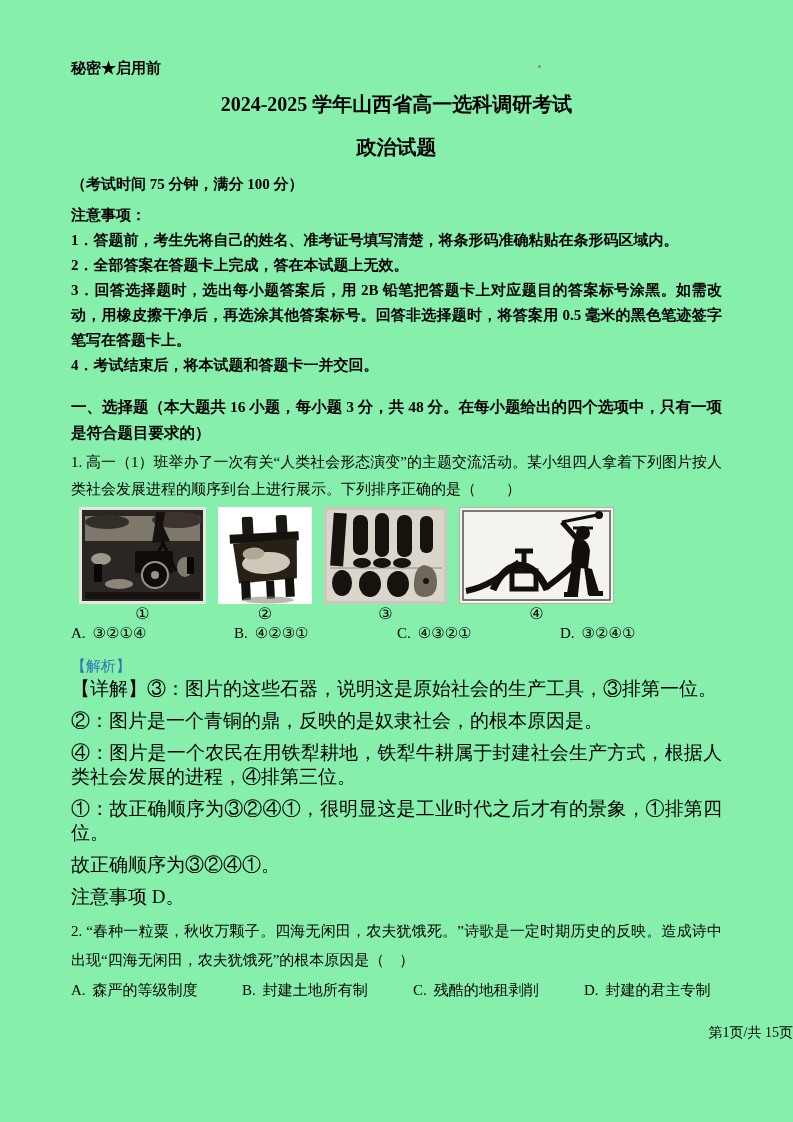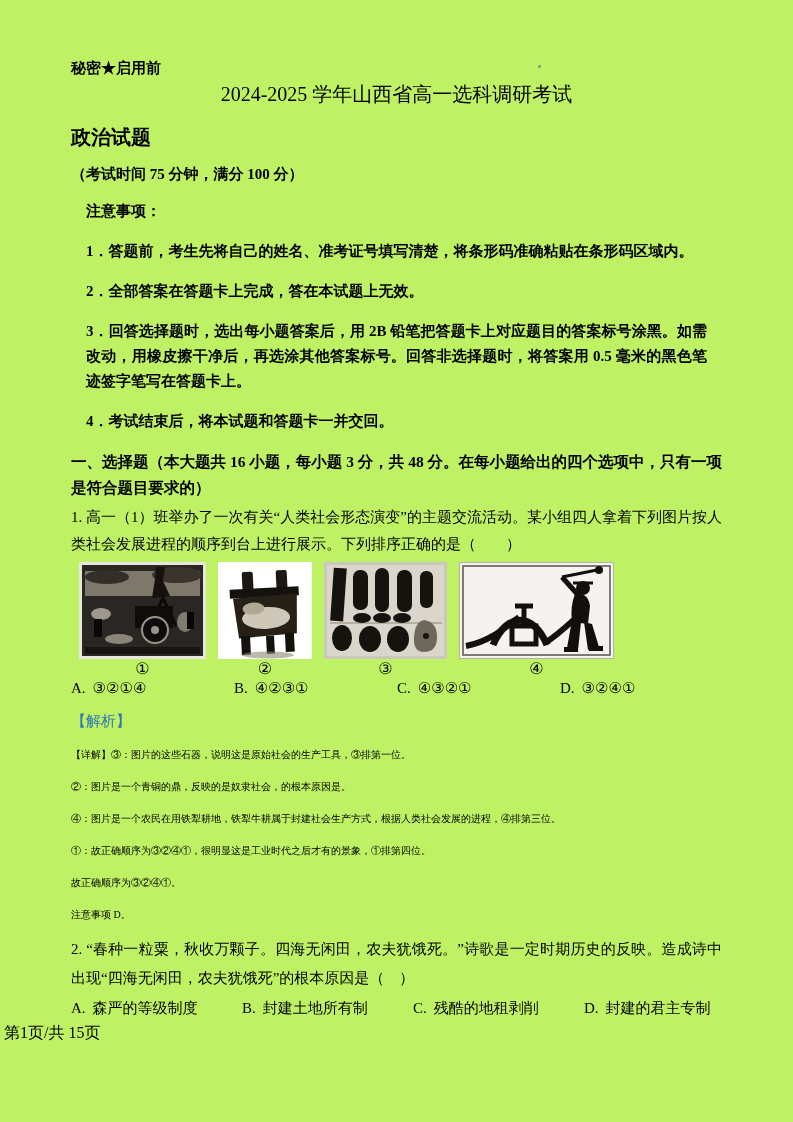--- a/index.html
+++ b/index.html
@@ -1,42 +1,42 @@
 <!DOCTYPE html>
 <html><head>
 <meta charset="utf-8">
 <style>
   html,body{margin:0;padding:0;background:#9e9e9e;}
-  .page{width:793px;height:1122px;background:#bef264;position:relative;overflow:hidden;
+  .page{width:793px;height:1122px;background:#86efac;position:relative;overflow:hidden;
         font-family:"Liberation Serif","DejaVu Serif",serif;color:#000;margin:0 auto;}
   .inner{padding:58px 71px 0 71px;}
   .security{font-weight:bold;font-size:15px;line-height:20px;}
-  .title{text-align:center;font-weight:normal;font-size:20px;line-height:26px;margin-top:3px;}
-  .subject{font-weight:bold;font-size:20px;line-height:26px;margin-top:17px;}
+  .title{text-align:center;font-weight:bold;font-size:20px;line-height:26px;margin-top:13px;}
+  .subject{text-align:center;font-weight:bold;font-size:20px;line-height:26px;margin-top:17px;}
   .exam-info{text-align:left;font-weight:bold;font-size:15px;line-height:20px;margin-top:14px;}
   .notices{margin-top:9px;font-weight:bold;font-size:15px;}
-  .notices p{margin:15px;line-height:25px;text-align:justify;}
-  .section-heading{font-weight:bold;font-size:15.5px;line-height:26px;margin-top:8px;text-align:justify;}
+  .notices p{margin:0;line-height:25px;text-align:justify;}
+  .section-heading{font-weight:bold;font-size:15.5px;line-height:26px;margin-top:16px;text-align:justify;}
   .stem{font-size:15px;line-height:27px;margin-top:3px;text-align:justify;}
   .stem2{font-size:15px;line-height:29px;margin-top:2px;text-align:justify;}
   .images-row{display:flex;align-items:flex-start;gap:12px;margin-top:4px;padding-left:8px;}
   .figure{display:flex;flex-direction:column;align-items:center;}
   .figure svg{display:block;}
   .figure .img-label{font-size:16px;line-height:18px;margin-top:1px;}
   .options-row{display:flex;font-size:15px;line-height:21px;}
   .options-row .opt{width:163px;white-space:nowrap;}
   .options-row .opt:last-child{width:auto;}
   .opt .key{margin-right:7px;}
   .answer-line{margin-top:16px;font-size:15px;line-height:21px;}
   .analysis-line{margin-top:12px;font-size:15px;line-height:21px;}
   .blue{color:#2E75B6;}
-  .details{margin-top:11px;font-size:10px;}
+  .details{font-size:19px;}
   .details p{margin:0 0 8px 0;line-height:24px;text-align:justify;}
   .q2-options{margin-top:5px;gap:8px;}
-  .footer{position:absolute;left:4px;right:0;top:1024px;text-align:left;font-size:16px;line-height:18px;}
+  .footer{position:absolute;left:4px;right:0;top:1024px;text-align:right;font-size:14px;line-height:18px;}
   .speck{position:absolute;left:538px;top:65px;width:3px;height:3px;background:#888;border-radius:50%;}
 </style>
 </head>
 <body>
 
 <div class="page">
   <div class="speck"></div>
   <div class="inner">
 
     <div class="security">秘密★启用前</div>

